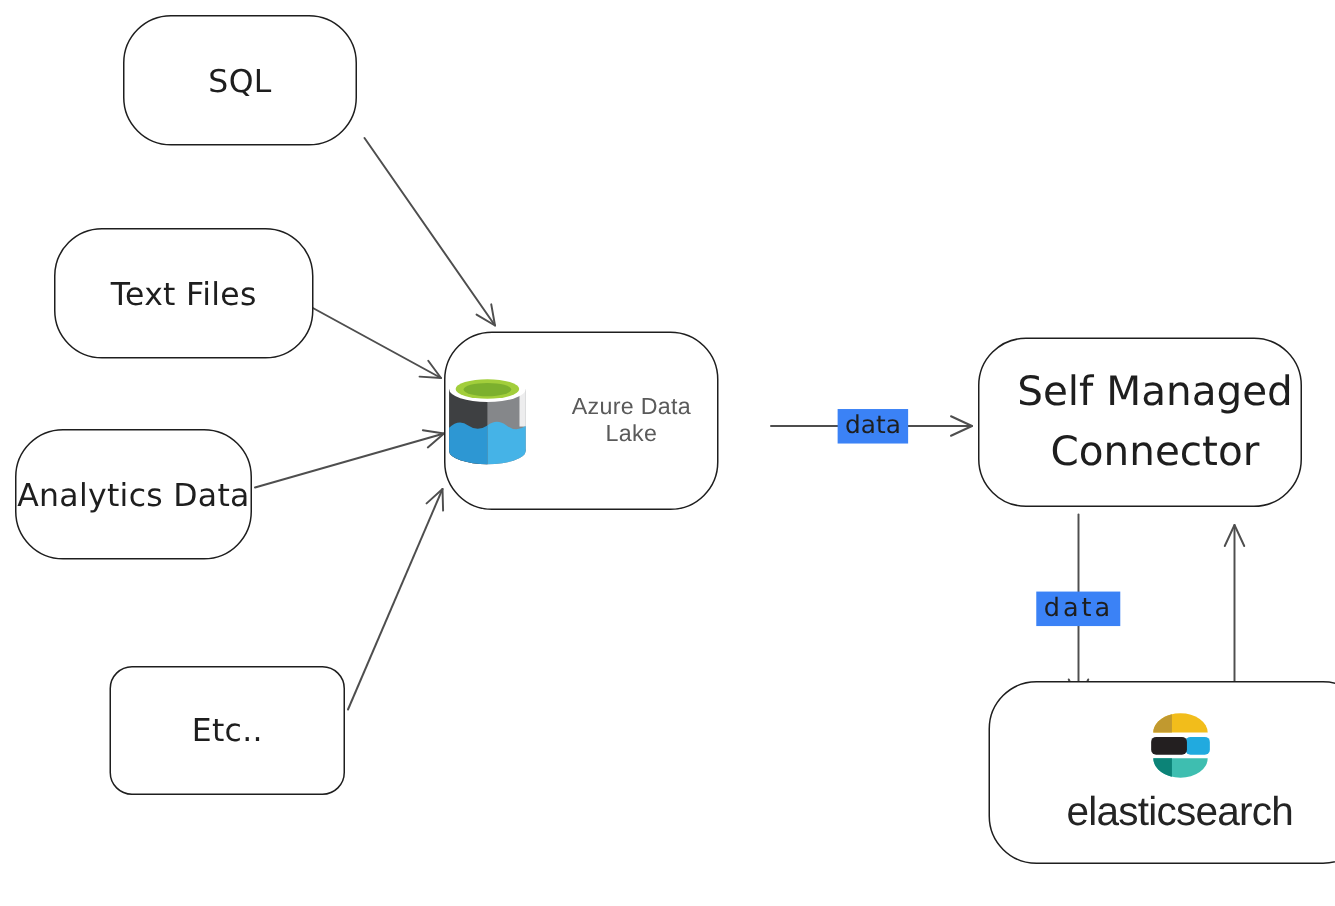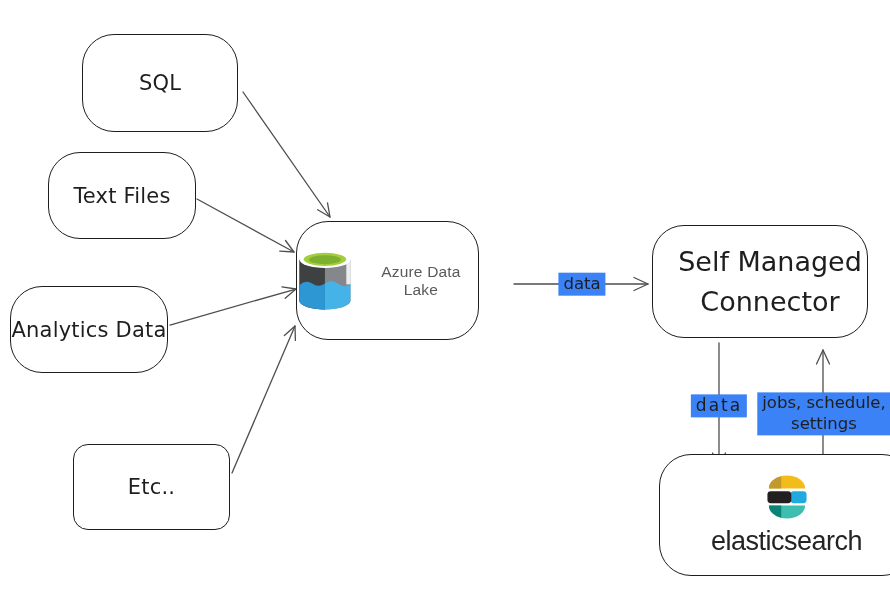--- a/index.html
+++ b/index.html
@@ -30,22 +30,22 @@
     border: 1.8px solid #1e1e1e;
     border-radius: 32px;
     background: #ffffff;
     display: flex;
     align-items: center;
     justify-content: center;
     text-align: center;
   }
   .hand { font-family: "DejaVu Sans", sans-serif; color: #1e1e1e; }
   .node .label { font-size: 21px; letter-spacing: 0.2px; }
-  .node-sql            { left: 82px;  top: 10px;  width: 156px; height: 98px; margin-top: 24px; }
-  .node-text-files     { left: 48px;  top: 152px; width: 148px; height: 87px; }
+  .node-sql            { left: 82px;  top: 10px;  width: 156px; height: 87px; }
+  .node-text-files     { left: 36px;  top: 152px; width: 173px; height: 87px; }
   .node-analytics      { left: 10px;  top: 286px; width: 158px; height: 87px; text-align: center; }
   .node-etc            { left: 73px;  top: 444px; width: 157px; height: 86px; border-radius: 15px; }
   .node-azure          { left: 296px; top: 221px; width: 183px; height: 119px; gap: 11px; }
   .node-connector      { left: 652px; top: 225px; width: 216px; height: 113px; flex-direction: column; }
   .node-elasticsearch  { left: 659px; top: 454px; width: 255px; height: 122px; flex-direction: column; gap: 7px; }
   .azure-label {
     font-family: "Liberation Sans", sans-serif;
     font-size: 15.5px;
     color: #5a5a5a;
     letter-spacing: 0.2px;
@@ -155,18 +155,14 @@
       <path d="M3,33 A19,13.5 0 0 0 41,33 Z" fill="#3ebeb0"></path>
       <path d="M3,33 A19,13.5 0 0 0 16,45.8 L16,33 Z" fill="#0c8377"></path>
     </svg>
     <span class="es-wordmark">elasticsearch</span>
   </div>
 
   <div class="edge-label hand edge-label-azure-connector">data</div>
 
   <div class="edge-label hand edge-label-connector-es">data</div>
 
-  <div class="edge-label hand edge-label-es-connector">
-    <span>jobs, schedule,</span><br>
-    <span>settings</span>
-  </div>
 
 </div>
 
 </body></html>

